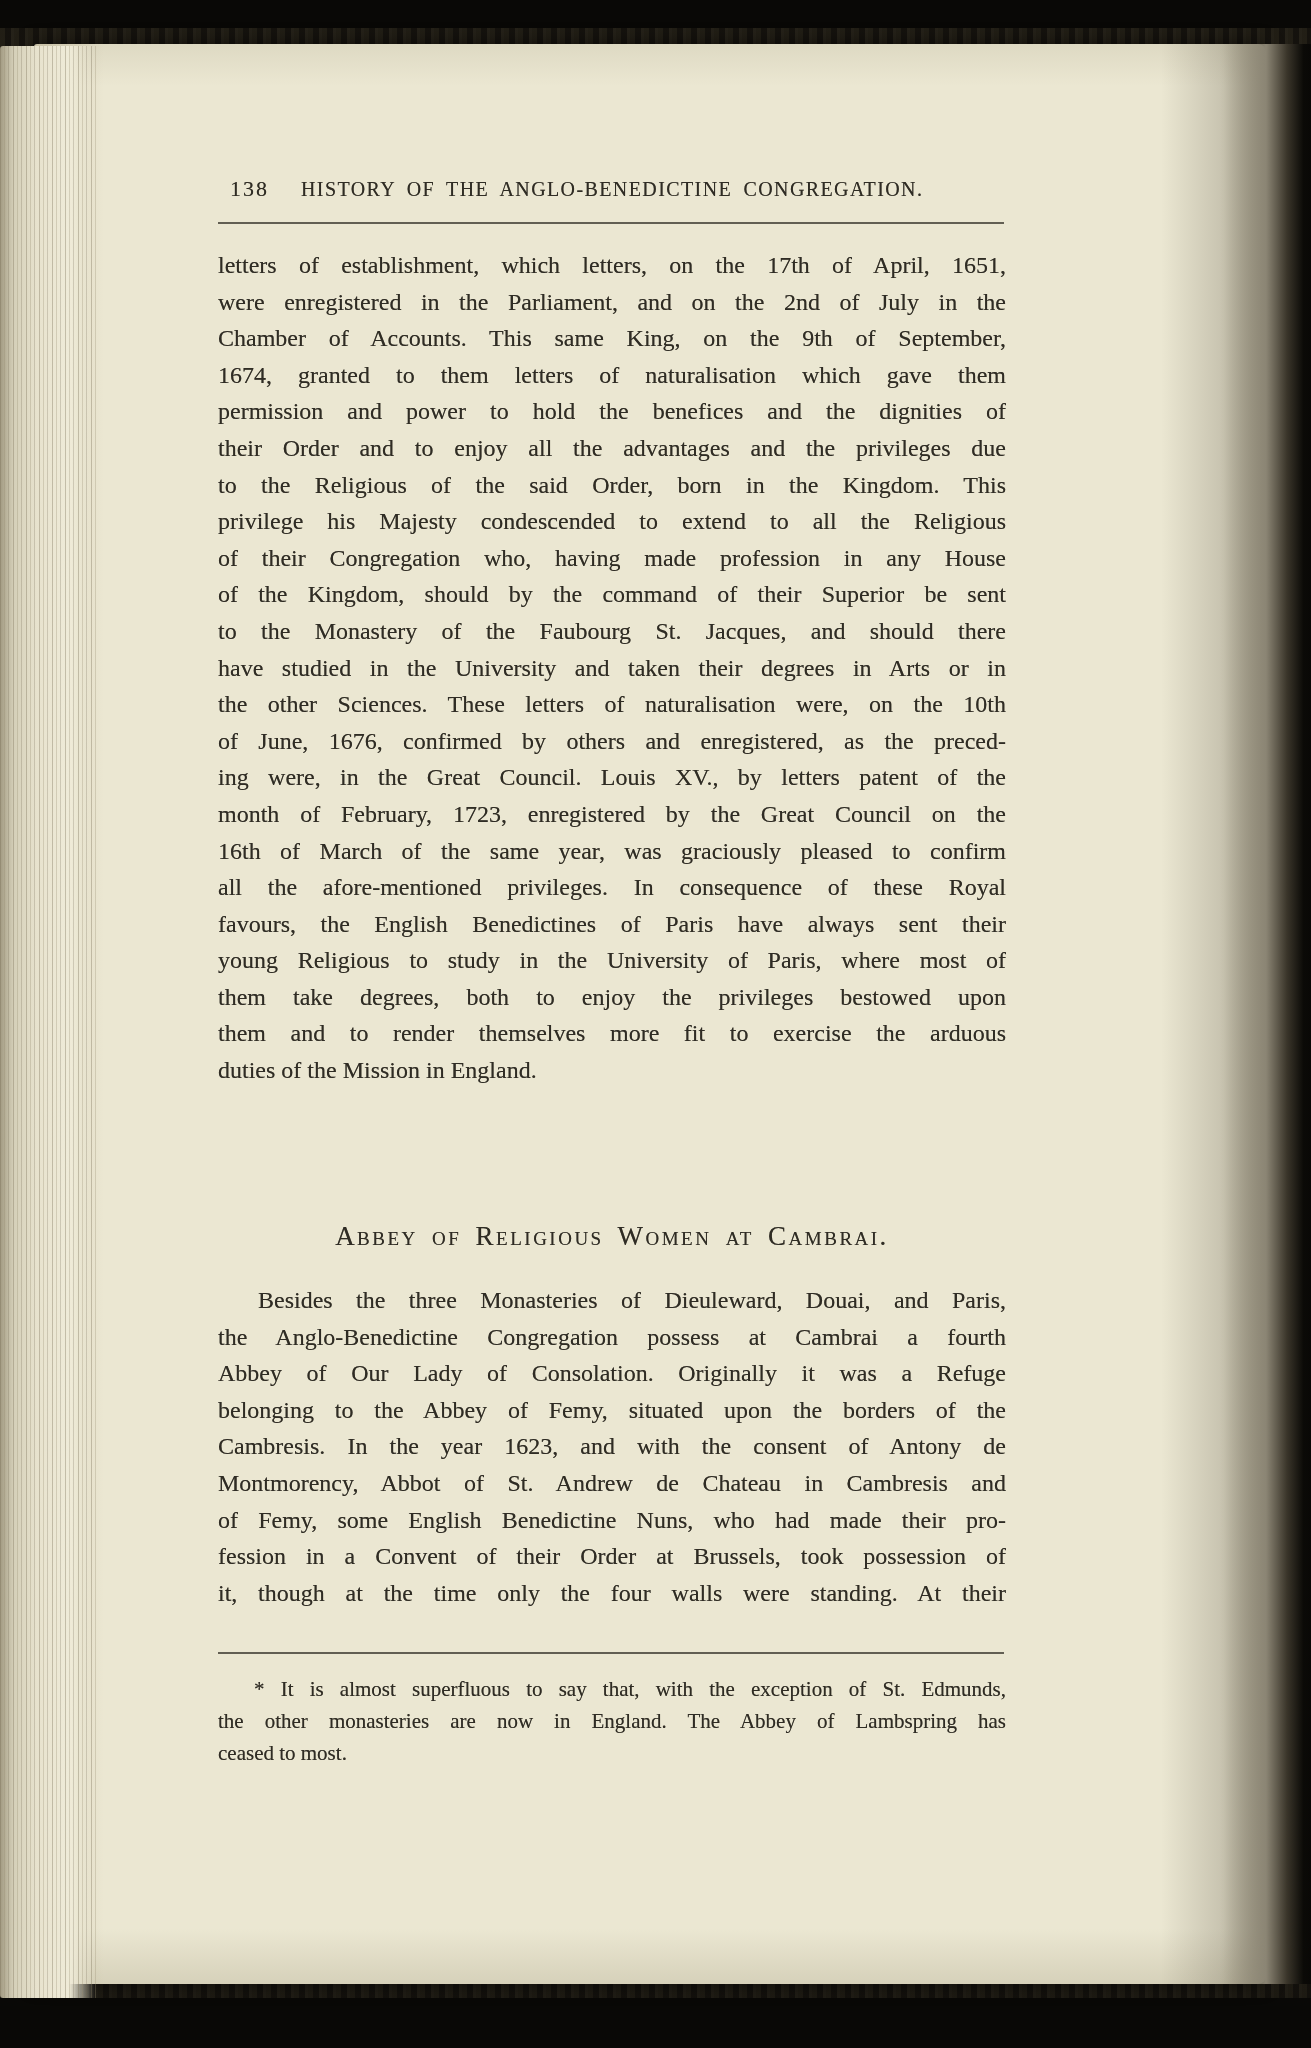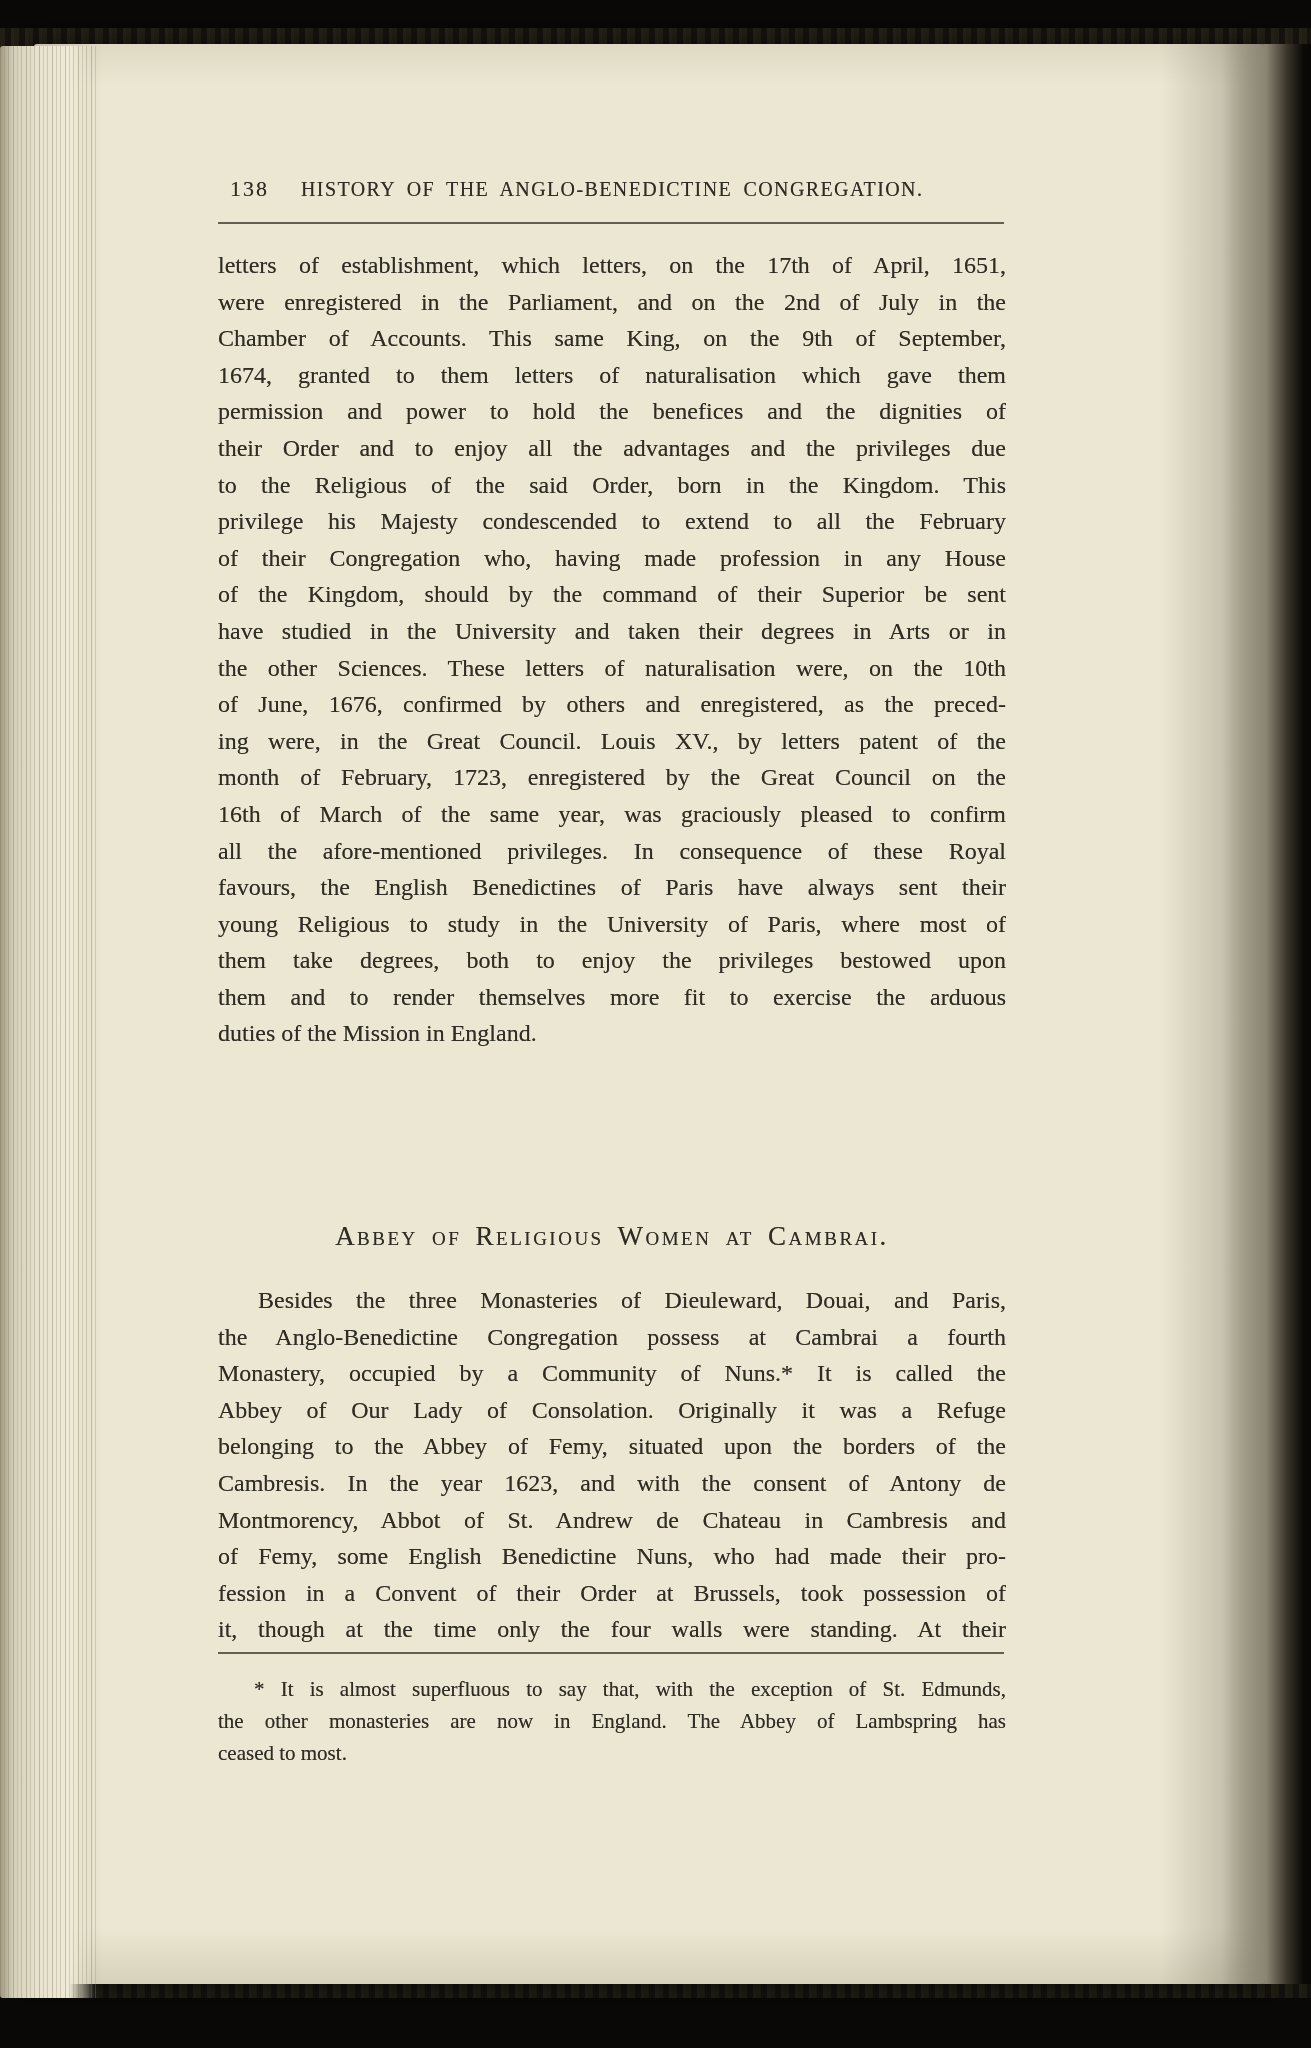--- a/index.html
+++ b/index.html
@@ -99,43 +99,43 @@
   <div class="rule head"></div>
 
   <div class="para para1">
       <div class="line">letters of establishment, which letters, on the 17th of April, 1651,</div>
       <div class="line">were enregistered in the Parliament, and on the 2nd of July in the</div>
       <div class="line">Chamber of Accounts. This same King, on the 9th of September,</div>
       <div class="line">1674, granted to them letters of naturalisation which gave them</div>
       <div class="line">permission and power to hold the benefices and the dignities of</div>
       <div class="line">their Order and to enjoy all the advantages and the privileges due</div>
       <div class="line">to the Religious of the said Order, born in the Kingdom. This</div>
-      <div class="line">privilege his Majesty condescended to extend to all the February</div>
+      <div class="line">privilege his Majesty condescended to extend to all the Religious</div>
       <div class="line">of their Congregation who, having made profession in any House</div>
       <div class="line">of the Kingdom, should by the command of their Superior be sent</div>
+      <div class="line">to the Monastery of the Faubourg St. Jacques, and should there</div>
       <div class="line">have studied in the University and taken their degrees in Arts or in</div>
       <div class="line">the other Sciences. These letters of naturalisation were, on the 10th</div>
       <div class="line">of June, 1676, confirmed by others and enregistered, as the preced-</div>
       <div class="line">ing were, in the Great Council. Louis XV., by letters patent of the</div>
       <div class="line">month of February, 1723, enregistered by the Great Council on the</div>
       <div class="line">16th of March of the same year, was graciously pleased to confirm</div>
       <div class="line">all the afore-mentioned privileges. In consequence of these Royal</div>
       <div class="line">favours, the English Benedictines of Paris have always sent their</div>
       <div class="line">young Religious to study in the University of Paris, where most of</div>
       <div class="line">them take degrees, both to enjoy the privileges bestowed upon</div>
       <div class="line">them and to render themselves more fit to exercise the arduous</div>
       <div class="line">duties of the Mission in England.</div>
     </div>
 
   <div class="section-heading">Abbey of Religious Women at Cambrai.</div>
 
   <div class="para para2">
       <div class="line">Besides the three Monasteries of Dieuleward, Douai, and Paris,</div>
       <div class="line">the Anglo-Benedictine Congregation possess at Cambrai a fourth</div>
-      <div class="line">Monastery, occupied by a Community of Nuns.* It is called the</div>
       <div class="line">Abbey of Our Lady of Consolation. Originally it was a Refuge</div>
       <div class="line">belonging to the Abbey of Femy, situated upon the borders of the</div>
       <div class="line">Cambresis. In the year 1623, and with the consent of Antony de</div>
       <div class="line">Montmorency, Abbot of St. Andrew de Chateau in Cambresis and</div>
       <div class="line">of Femy, some English Benedictine Nuns, who had made their pro-</div>
       <div class="line">fession in a Convent of their Order at Brussels, took possession of</div>
       <div class="line">it, though at the time only the four walls were standing. At their</div>
     </div>
 
   <div class="rule foot"></div>

